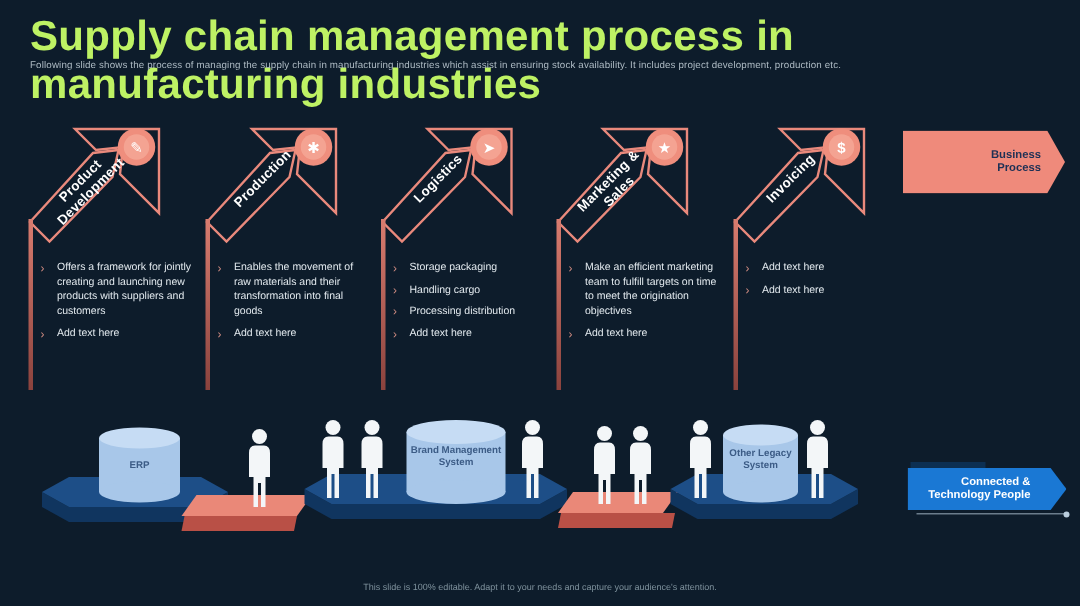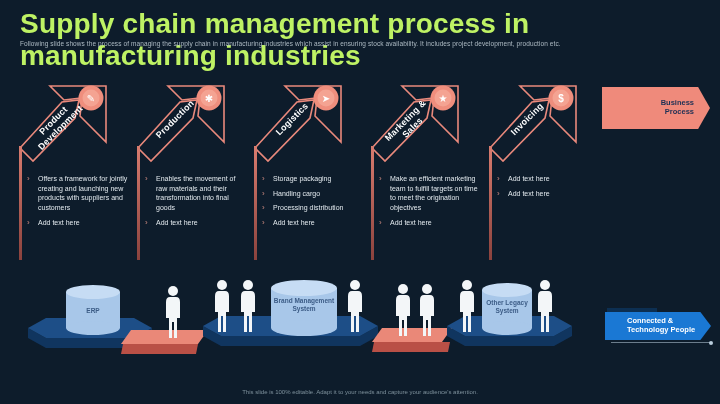--- a/index.html
+++ b/index.html
@@ -61,21 +61,21 @@
     font-size:7.5px;font-weight:700;color:#1d3055;line-height:1.15;
   }
   .conn-banner-wrap{position:absolute;left:605px;top:308px;width:110px;height:36px;}
   .conn-tab{position:absolute;left:2px;top:0;width:50px;height:5px;background:#0c2f52;}
   .conn-banner{
     position:absolute;left:0;top:4px;width:106px;height:28px;background:#1a78d4;
     clip-path:polygon(0 0,90% 0,100% 50%,90% 100%,0 100%);
     display:flex;align-items:center;justify-content:flex-end;
   }
   .conn-banner span{
-    display:block;width:76px;margin-right:8px;text-align:left;
+    display:block;width:76px;margin-right:24px;text-align:right;
     font-size:7.5px;font-weight:700;color:#ffffff;line-height:1.15;
   }
   .conn-line{
     position:absolute;left:6px;top:34px;width:100px;height:1px;
     background:rgba(185,205,221,.55);
   }
   .conn-line::after{
     content:"";position:absolute;right:-2px;top:-1.5px;width:4px;height:4px;
     background:#b9cddd;border-radius:50%;
   }

